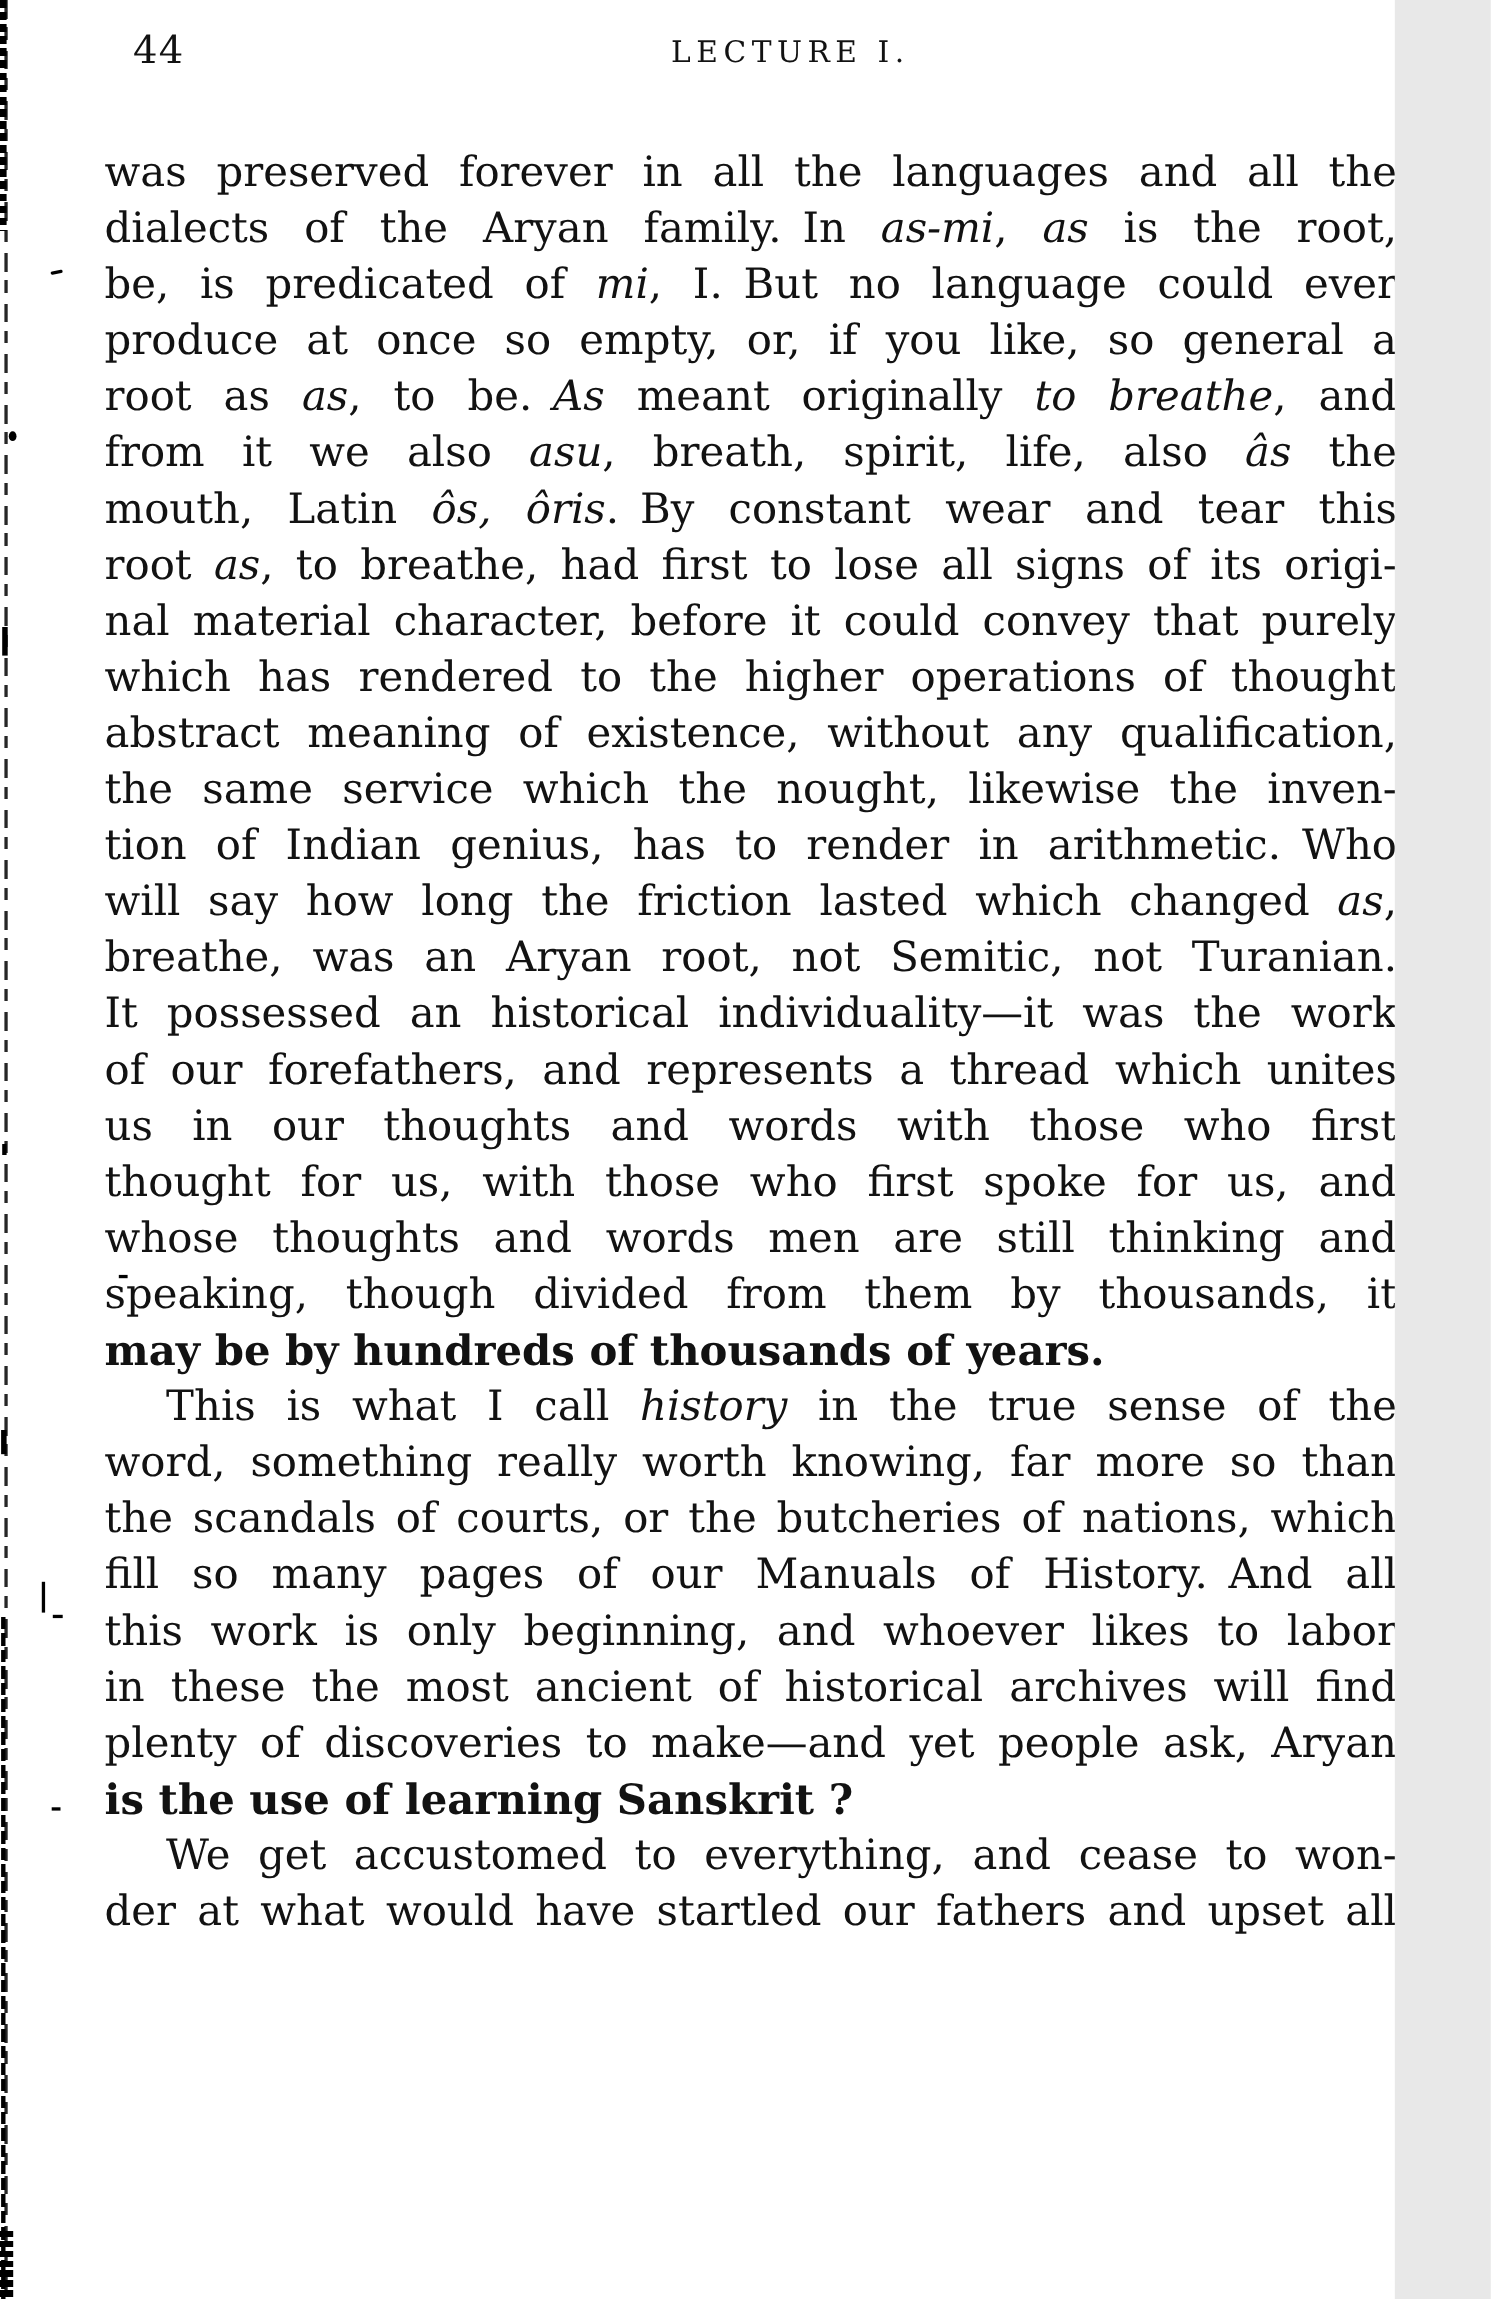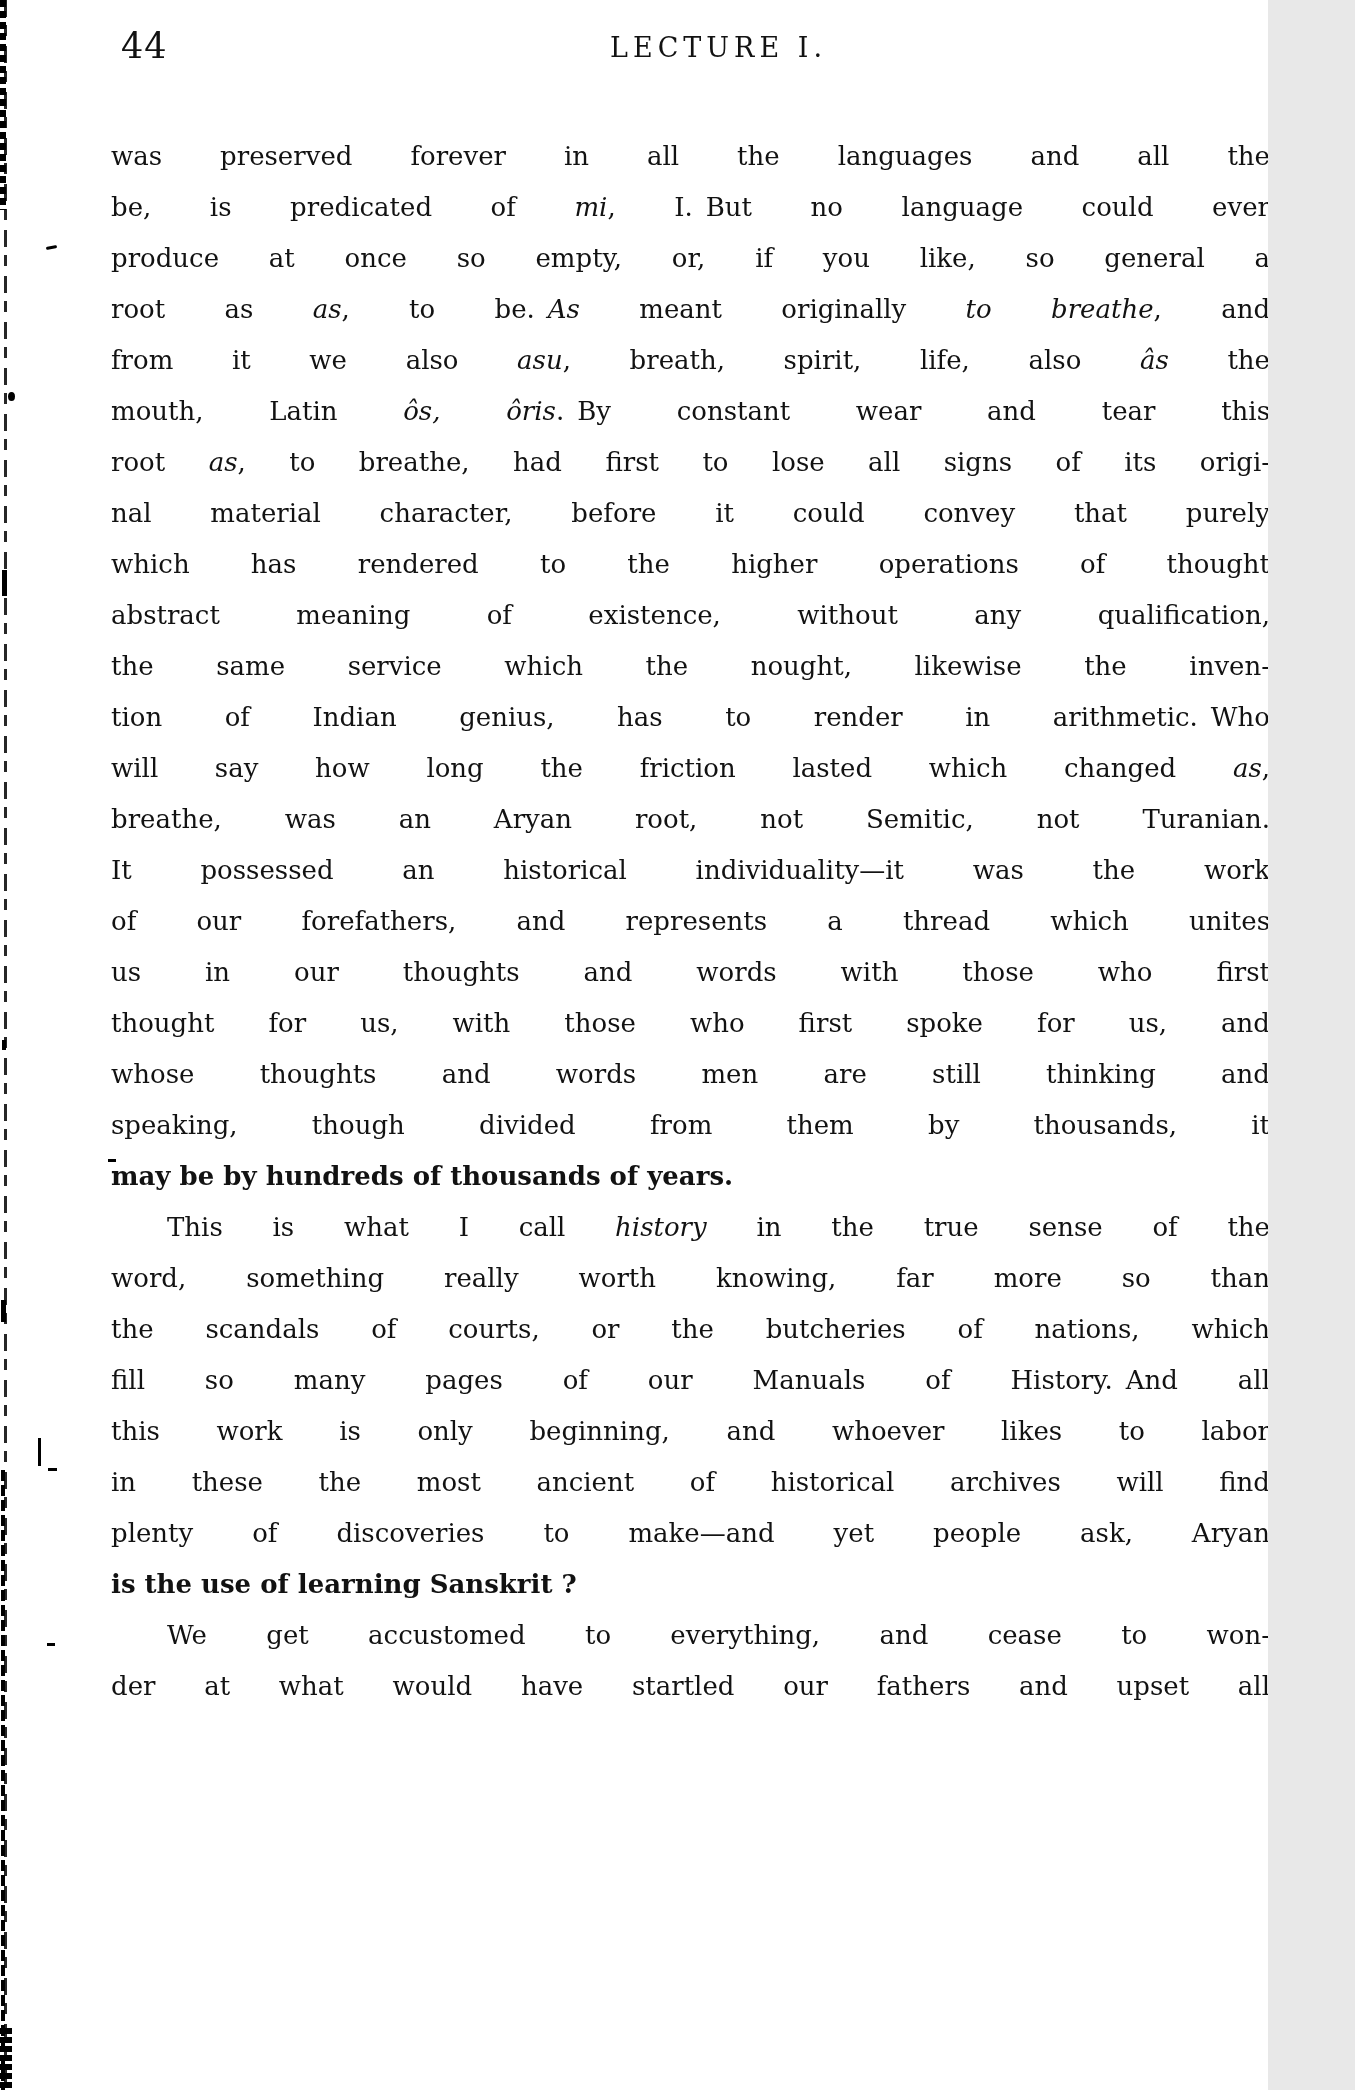--- a/index.html
+++ b/index.html
@@ -14,27 +14,26 @@
   }
   
   .header { position: absolute; top: 24px; left: 95px; width: 1175px; height: 48px; }
   .page-number { position: absolute; left: 26px; top: 2px; font-size: 35px; letter-spacing: 1px; }
   .running-head { position: absolute; left: 40px; right: 0; top: 8px; text-align: center;
                   font-size: 27px; letter-spacing: 5px; padding-left: 32px; }
   
   .body-text { position: absolute; left: 95px; top: 131px; width: 1175px; }
   .para { margin: 0; }
   .line {
-    font-size: 26px;
+    font-size: 38px;
     height: 51px;
     line-height: 51px;
     text-align: justify;
     text-align-last: justify;
     white-space: normal;
-    margin-left: 16px;
   }
   .line.last { text-align-last: left; font-weight: bold; }
   .line.indent { padding-left: 56px; }
   .line i { font-style: italic; }
   
   .noise { position: absolute; inset: 0; pointer-events: none; }
   .noise div { position: absolute; background: #000; }
   .edge-main { left: 4px; top: 0; width: 3px; height: 2090px;
     background: repeating-linear-gradient(180deg,#000 0 17px,transparent 17px 25px,#000 25px 36px,transparent 36px 46px) !important;
     opacity: .85; }
@@ -63,20 +62,21 @@
 <div class="page">
 
   <div class="header">
     <span class="page-number">44</span>
     <span class="running-head">LECTURE I.</span>
   </div>
 
   <div class="body-text" id="body-text">
       <div class="para">
         <div class="line"><span>was preserved forever in all the languages and all the</span></div>
+        <div class="line"><span>dialects of the Aryan family. In </span><i>as-mi</i><span>, </span><i>as</i><span> is the root,</span></div>
         <div class="line"><span>be, is predicated of </span><i>mi</i><span>, I. But no language could ever</span></div>
         <div class="line"><span>produce at once so empty, or, if you like, so general a</span></div>
         <div class="line"><span>root as </span><i>as</i><span>, to be. </span><i>As</i><span> meant originally </span><i>to breathe</i><span>, and</span></div>
         <div class="line"><span>from it we also </span><i>asu</i><span>, breath, spirit, life, also </span><i>âs</i><span> the</span></div>
         <div class="line"><span>mouth, Latin </span><i>ôs, ôris</i><span>. By constant wear and tear this</span></div>
         <div class="line"><span>root </span><i>as</i><span>, to breathe, had first to lose all signs of its origi-</span></div>
         <div class="line"><span>nal material character, before it could convey that purely</span></div>
         <div class="line"><span>which has rendered to the higher operations of thought</span></div>
         <div class="line"><span>abstract meaning of existence, without any qualification,</span></div>
         <div class="line"><span>the same service which the nought, likewise the inven-</span></div>

